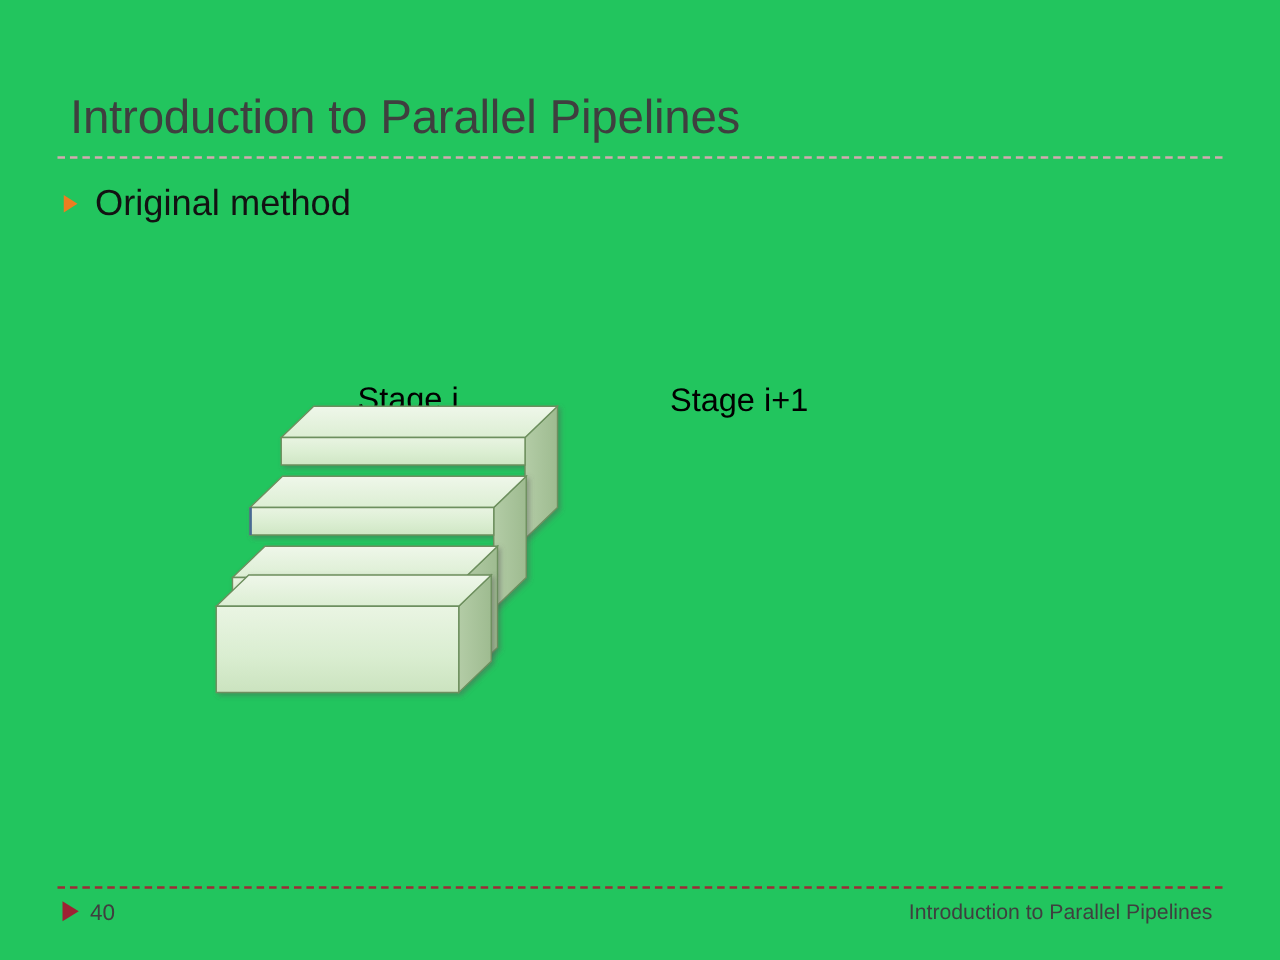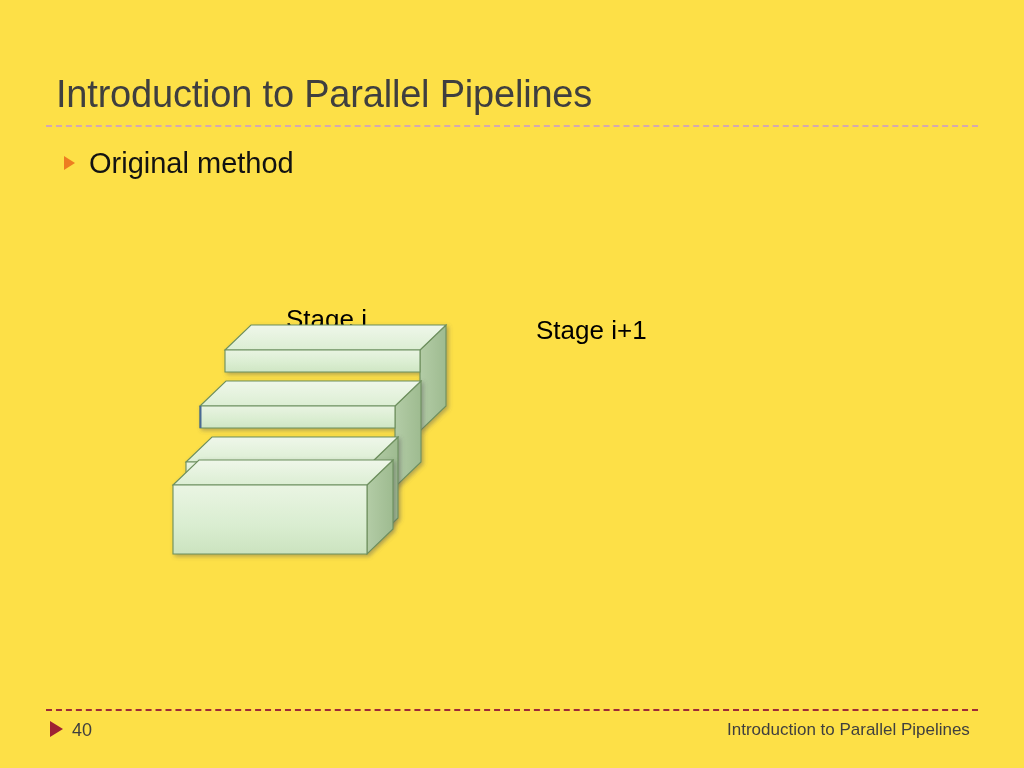--- a/index.html
+++ b/index.html
@@ -8,21 +8,21 @@
     padding: 0;
     background: #ffffff;
   }
   body {
     font-family: "Liberation Sans", sans-serif;
   }
   #slide {
     position: relative;
     width: 1024px;
     height: 768px;
-    background: #fde047;
+    background: #22c55e;
     overflow: hidden;
   }
 
   
   #slide-title {
     position: absolute;
     left: 56px;
     top: 70px;
     font-size: 38px;
     line-height: 48px;
@@ -36,21 +36,21 @@
     left: 46px;
     top: 125px;
     width: 932px;
     height: 0;
     border-top: 2px dashed #d4a9b0;
   }
 
   
   #bullet-row {
     position: absolute;
-    left: 64px;
+    left: 51px;
     top: 144px;
     display: flex;
     align-items: center;
     gap: 14px;
   }
   .tri-orange {
     width: 0; height: 0;
     border-left: 11px solid #ed7d21;
     border-top: 7px solid transparent;
     border-bottom: 7px solid transparent;
@@ -66,21 +66,21 @@
   
   .stage-label {
     position: absolute;
     font-size: 26px;
     line-height: 32px;
     color: #000000;
     white-space: nowrap;
     margin-top: 44px;
   }
   #stage-label-0 { left: 286px; top: 259px; }
-  #stage-label-1 { left: 536px; top: 270px; }
+  #stage-label-1 { left: 536px; top: 260px; }
 
   
   #box-stack {
     position: absolute;
     left: 160px;
     top: 310px;
     width: 320px;
     height: 265px;
   }
   #box-stack svg { display: block; }

